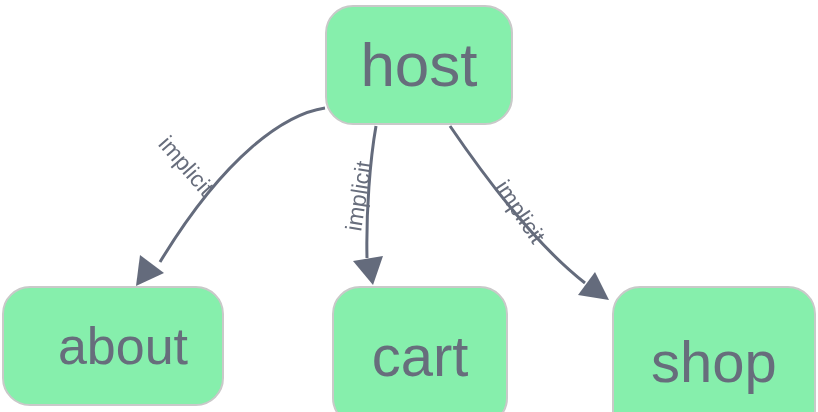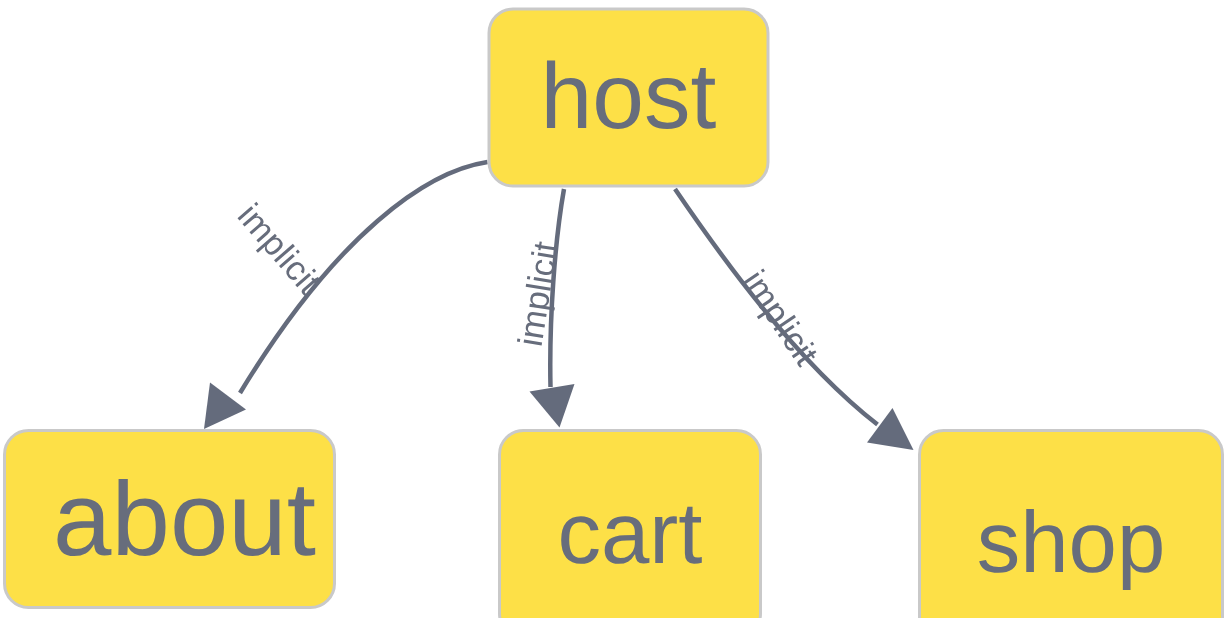--- a/index.html
+++ b/index.html
@@ -18,39 +18,39 @@
   svg.graph-layer {
     position: absolute;
     top: 0;
     left: 0;
     width: 818px;
     height: 412px;
   }
   .node-box {
     position: absolute;
     box-sizing: border-box;
-    background: #fde047;
+    background: #86efac;
     border: 2px solid #c9c9c9;
-    border-radius: 17px;
+    border-radius: 28px;
     display: flex;
     align-items: center;
     justify-content: center;
   }
   .node-label {
     color: #676d7c;
     font-family: "Liberation Sans", sans-serif;
     font-weight: 400;
     line-height: 1;
     white-space: nowrap;
     user-select: none;
   }
   #node-host { left: 325px; top: 5px; width: 188px; height: 120px; }
   #node-host .node-label { font-size: 62px; }
   #node-about { left: 2px; top: 286px; width: 222px; height: 120px; }
-  #node-about .node-label { font-size: 70px; margin-left: 20px; }
+  #node-about .node-label { font-size: 52px; margin-left: 20px; }
   #node-cart { left: 332px; top: 286px; width: 176px; height: 140px; }
   #node-cart .node-label { font-size: 58px; }
   #node-shop { left: 612px; top: 286px; width: 204px; height: 152px; }
   #node-shop .node-label { font-size: 58px; }
 
   .edge-label {
     position: absolute;
     color: #676d7c;
     font-family: "Liberation Sans", sans-serif;
     font-size: 23px;

